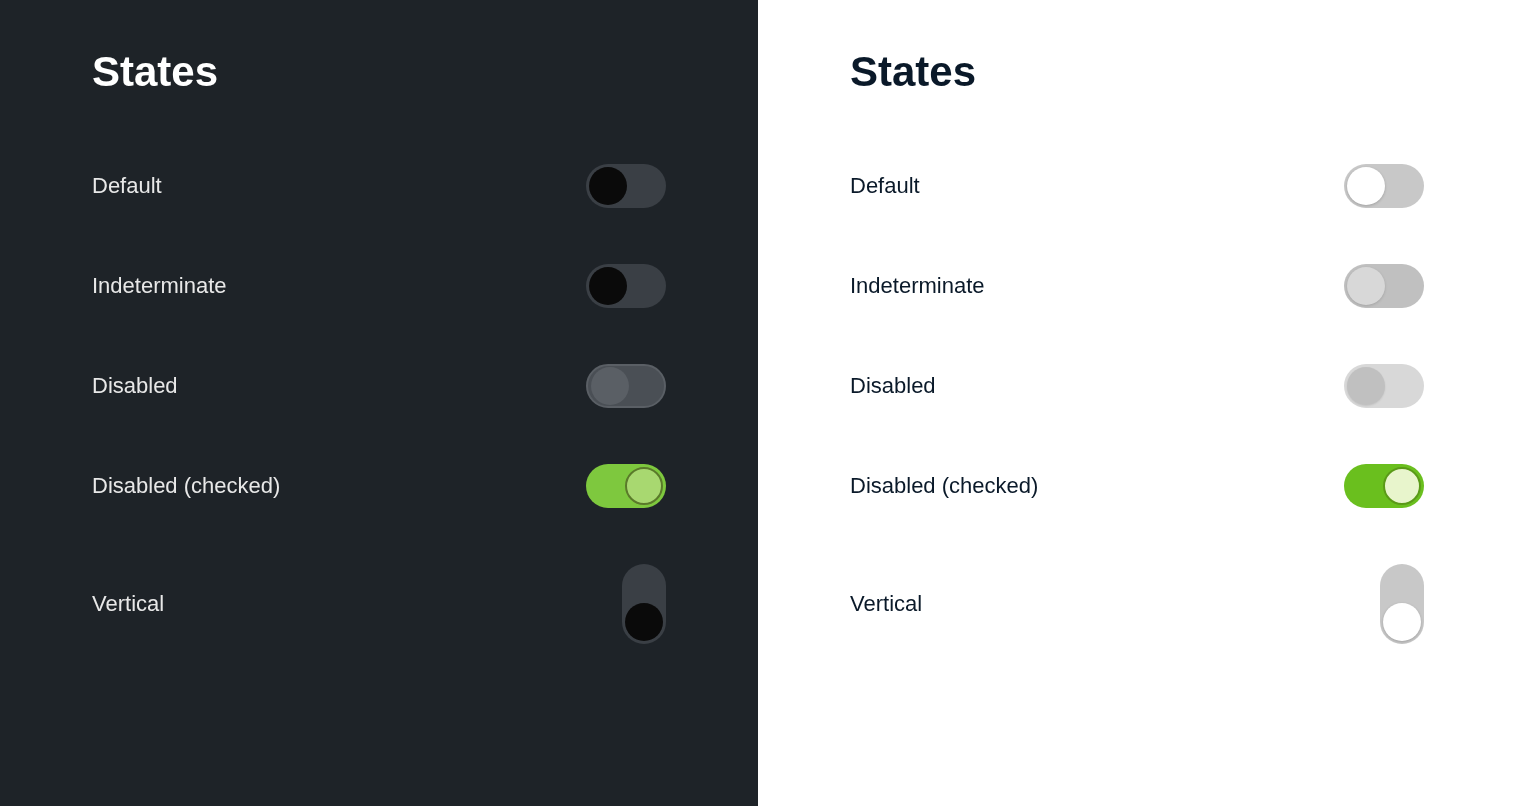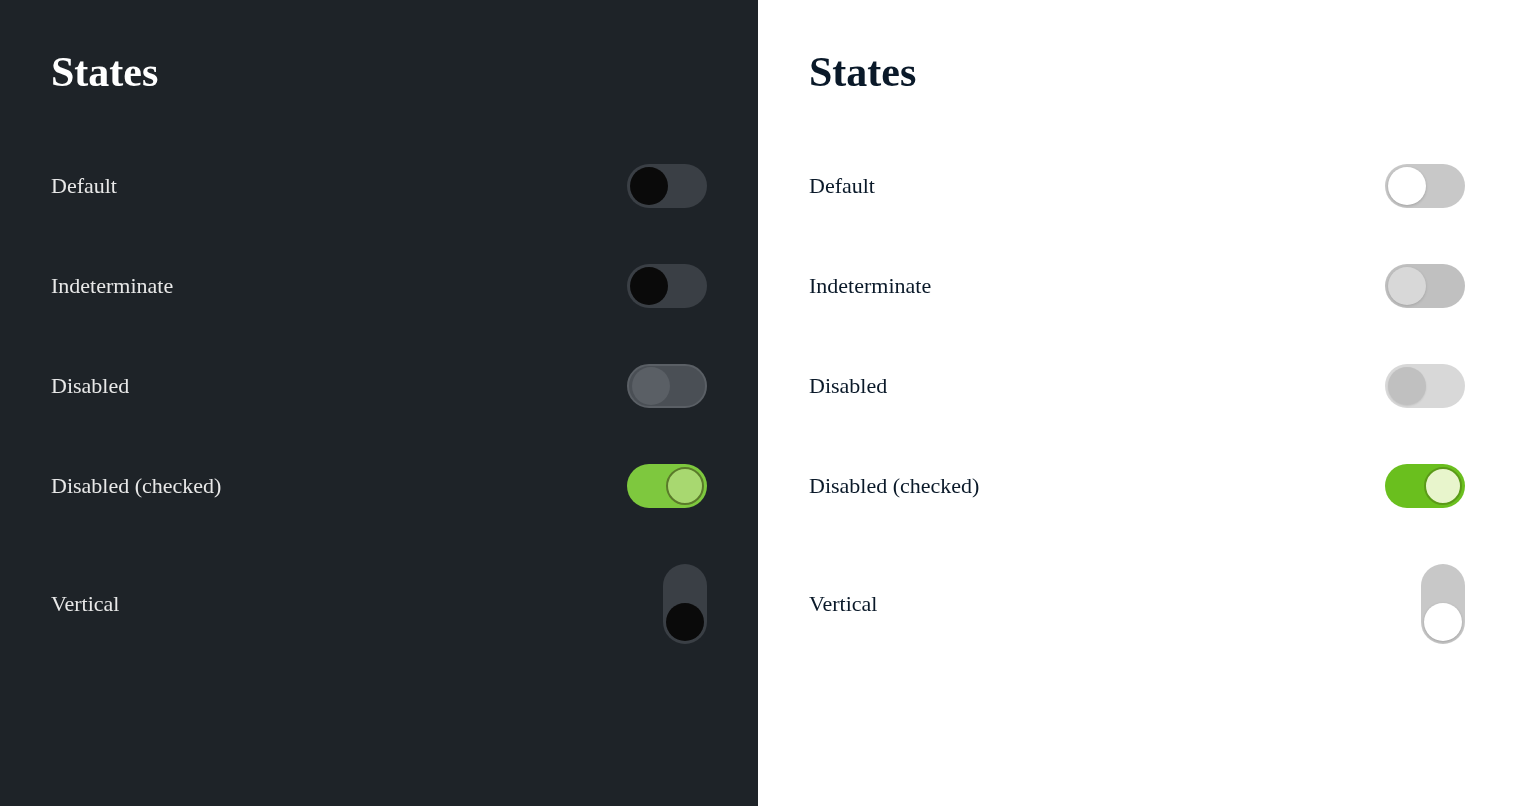--- a/index.html
+++ b/index.html
@@ -9,22 +9,21 @@
       width: 1516px;
       height: 806px;
       font-family: -apple-system, BlinkMacSystemFont, 'Segoe UI', sans-serif;
       overflow: hidden;
     }
 
     .panel {
       display: flex;
       flex-direction: column;
       flex: 1;
-      padding: 48px 51px;
-      font-family: Liberation Serif, serif;
+      padding: 48px 92px;
     }
 
     .panel-dark {
       background-color: #1e2328;
     }
 
     .panel-light {
       background-color: #ffffff;
     }
 

